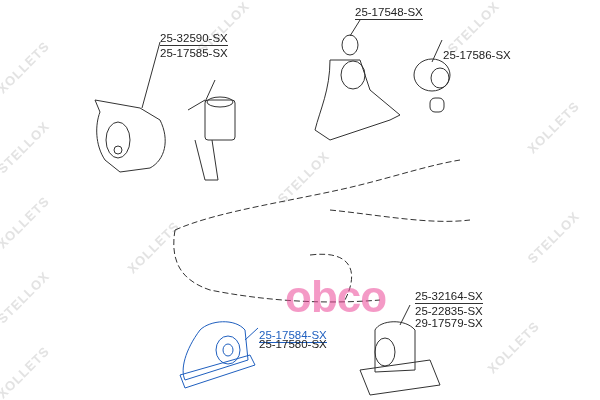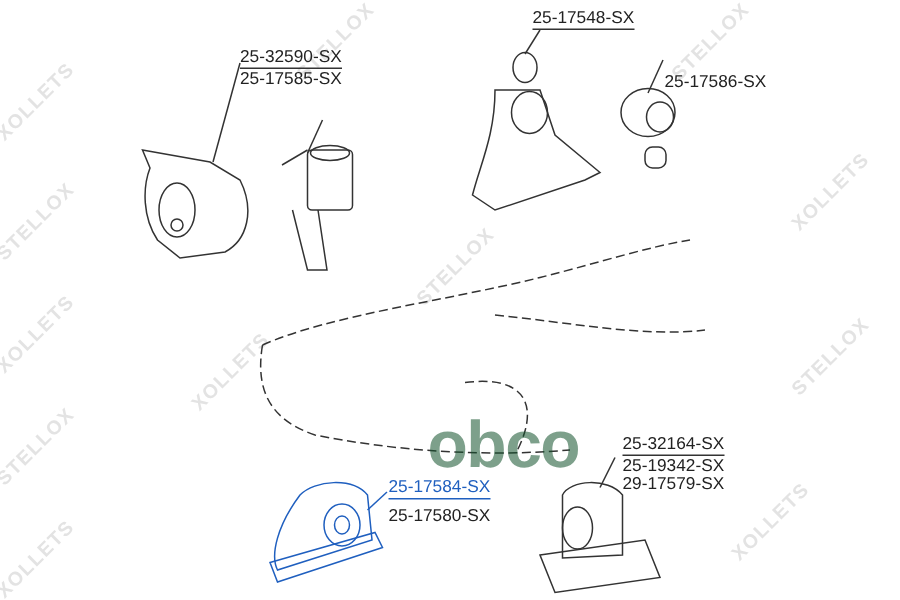--- a/index.html
+++ b/index.html
@@ -2,21 +2,21 @@
 <html><head>
 <meta charset="utf-8">
 <style>
   html,body{margin:0;padding:0;background:#fff;}
   body{width:600px;height:400px;overflow:hidden;position:relative;font-family:"Liberation Sans",sans-serif;}
   #stage{position:absolute;left:0;top:0;width:600px;height:400px;}
   .wm{position:absolute;color:#e3e3e3;font-weight:bold;font-size:13px;letter-spacing:1px;transform:rotate(-45deg);white-space:nowrap;}
   .lbl{position:absolute;font-size:11.5px;color:#222;line-height:14px;white-space:nowrap;}
   .lbl.hl{color:#1f5fbf;}
   .ul{border-bottom:1px solid #333;}
-  .brand{position:absolute;left:285px;top:272px;font-size:44px;font-weight:bold;color:#14532d;opacity:.55;letter-spacing:-1px;}
+  .brand{position:absolute;left:285px;top:272px;font-size:44px;font-weight:bold;color:#ec4899;opacity:.55;letter-spacing:-1px;}
 </style>
 </head>
 <body>
 
 <div id="stage">
 
   <div>
     <span class="wm" style="left:-10px;top:60px">XOLLETS</span>
     <span class="wm" style="left:-10px;top:140px">STELLOX</span>
     <span class="wm" style="left:-10px;top:215px">XOLLETS</span>
@@ -90,19 +90,19 @@
   <div class="brand">obco</div>
 
   <div class="lbl ul" style="left:160px;top:31px">25-32590-SX</div>
   <div class="lbl" style="left:160px;top:46px">25-17585-SX</div>
 
 
   <div class="lbl ul" style="left:355px;top:5px">25-17548-SX</div>
 
   <div class="lbl" style="left:443px;top:48px">25-17586-SX</div>
 
-  <div class="lbl hl ul" style="left:259px;top:318px;border-color:#1f5fbf">25-17584-SX</div>
+  <div class="lbl hl ul" style="left:259px;top:328px;border-color:#1f5fbf">25-17584-SX</div>
   <div class="lbl" style="left:259px;top:337px">25-17580-SX</div>
 
   <div class="lbl ul" style="left:415px;top:289px">25-32164-SX</div>
-  <div class="lbl" style="left:415px;top:304px">25-19342-SX</div>
+  <div class="lbl" style="left:415px;top:304px">25-22835-SX</div>
   <div class="lbl" style="left:415px;top:316px">29-17579-SX</div>
 </div>
 
 </body></html>

